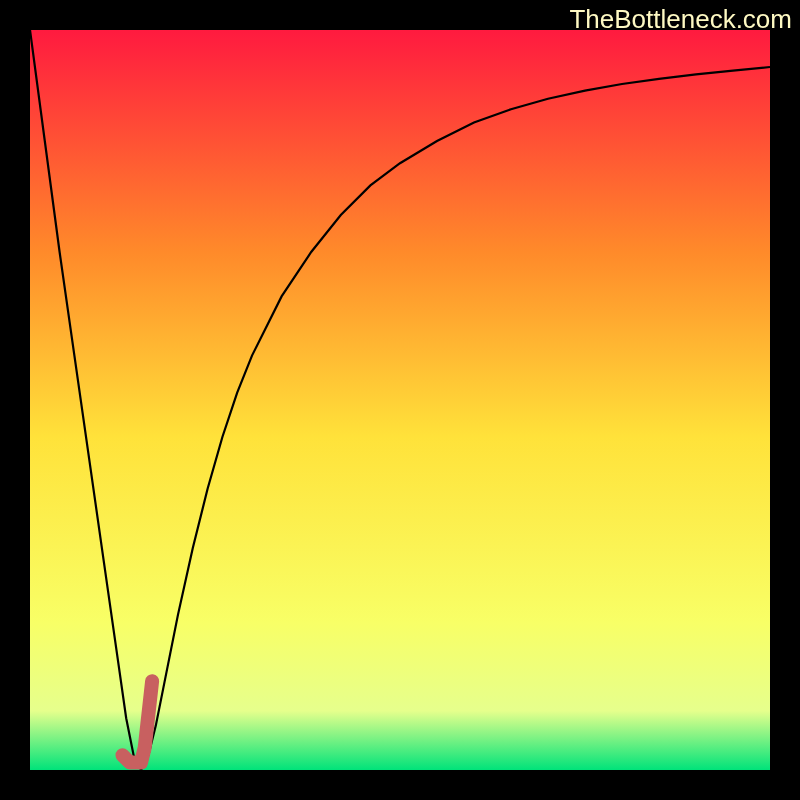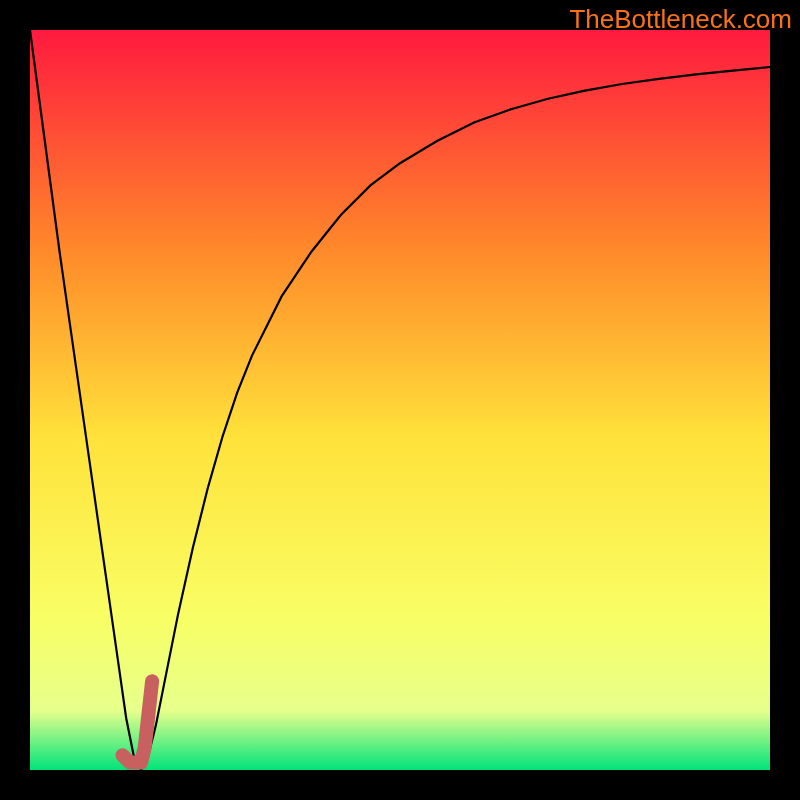--- a/index.html
+++ b/index.html
@@ -24,21 +24,21 @@
     left: 30px;
     top: 30px;
     width: 740px;
     height: 740px;
     
   }
   .watermark {
     position: absolute;
     top: 4px;
     right: 8px;
-    color: #f97316;
+    color: #fef9c3;
     font-size: 26px;
     letter-spacing: 0px;
     font-weight: 400;
   }
   svg {
     position: absolute;
     left: 0;
     top: 0;
   }
 </style>

